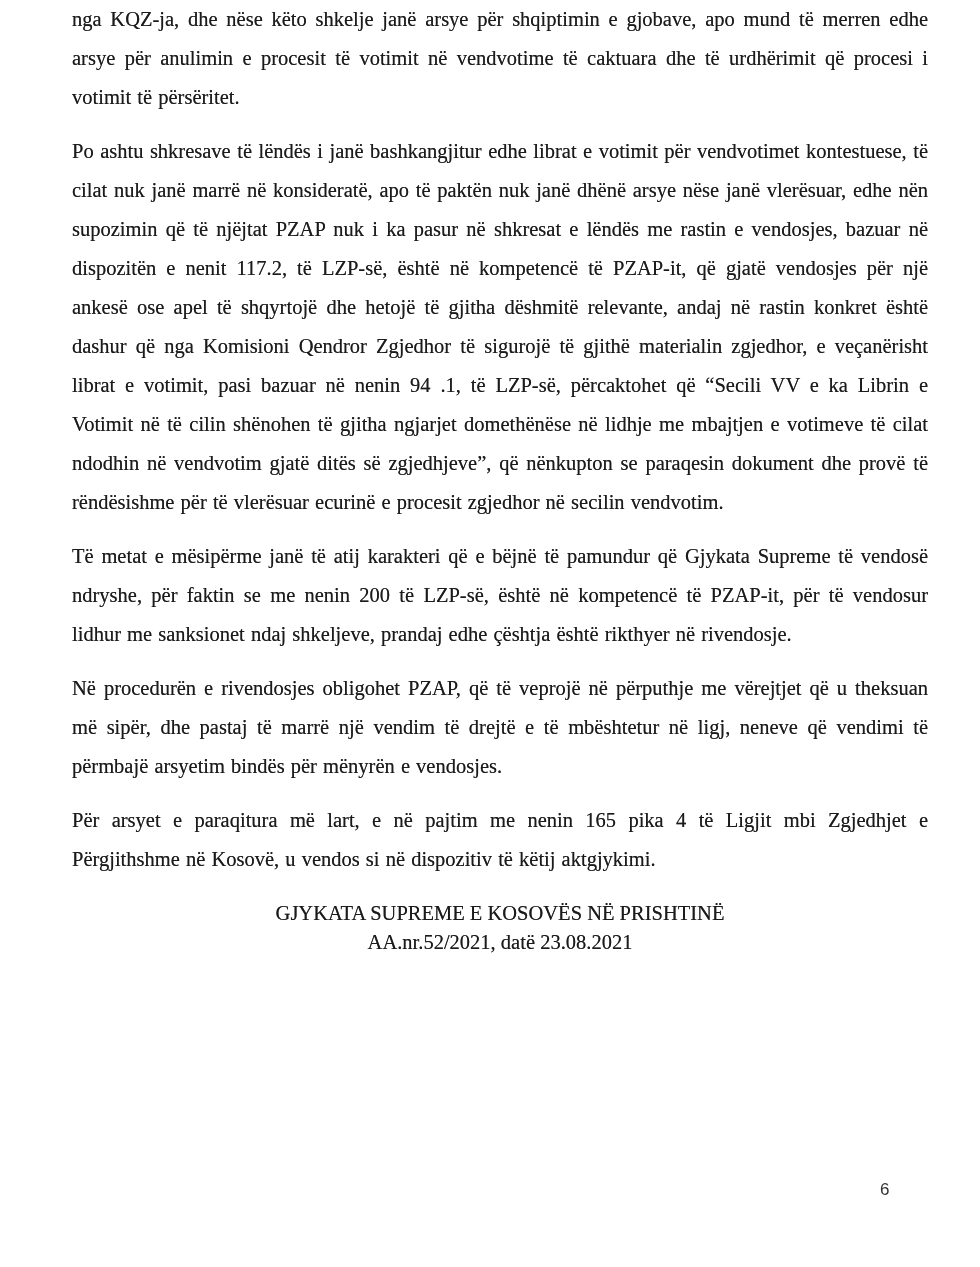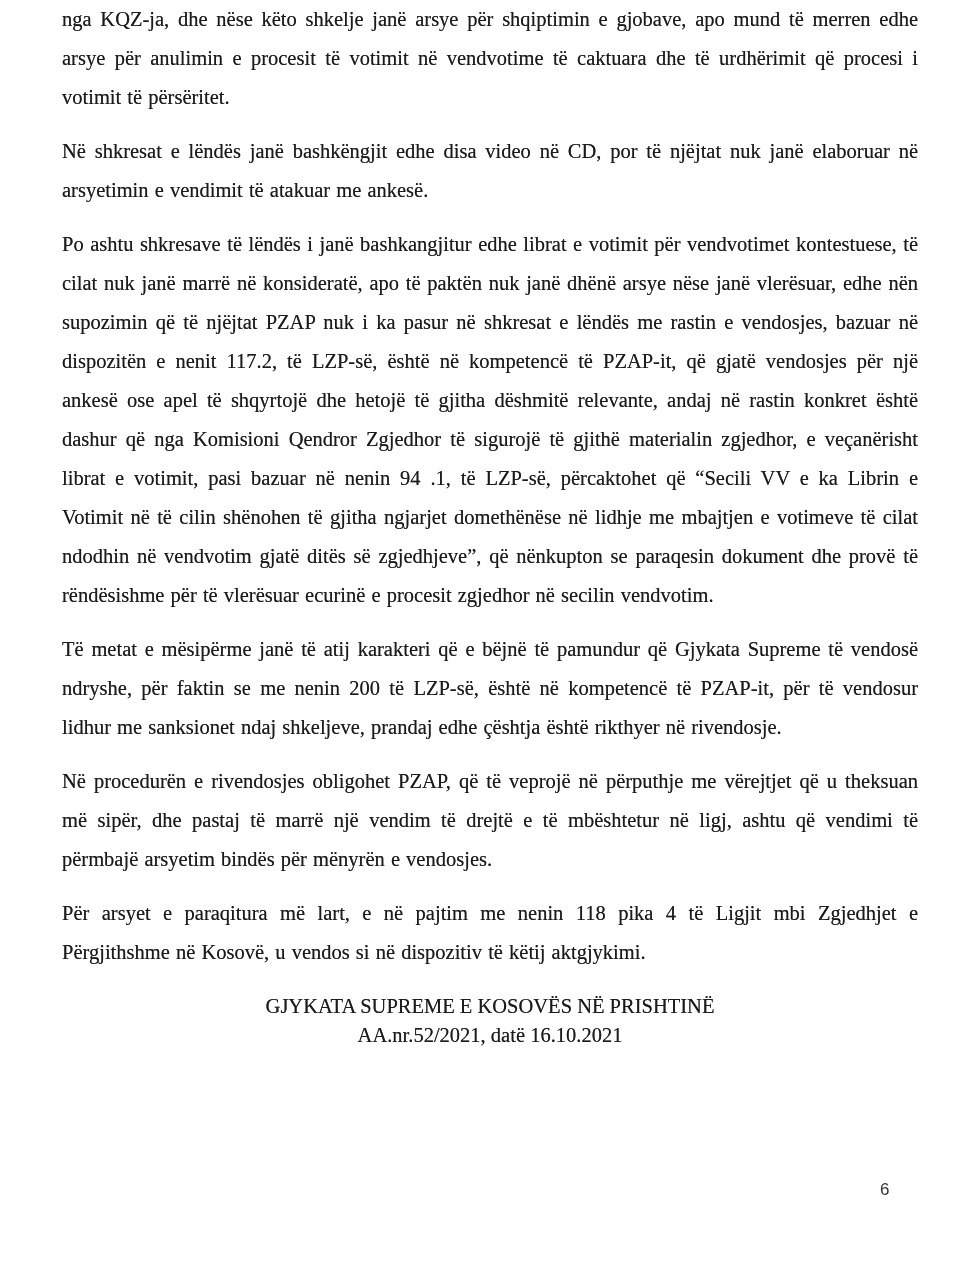--- a/index.html
+++ b/index.html
@@ -11,21 +11,21 @@
     position: relative;
     width: 980px;
     height: 1267px;
     background: #ffffff;
     overflow: hidden;
     font-family: "Liberation Serif", serif;
     color: #1b1b1b;
   }
   .text-column {
     position: absolute;
-    left: 62px;
+    left: 72px;
     top: 0px;
     width: 856px;
   }
   .body-paragraph {
     margin: 0 0 15px 0;
     font-size: 20.5px;
     line-height: 39px;
     text-align: justify;
     text-shadow: 0 0 0.6px rgba(20,20,20,0.65);
     word-spacing: 1px;
@@ -49,26 +49,25 @@
     font-size: 17px;
     color: #333333;
   }
 </style>
 </head>
 <body>
 
 <div class="page">
   <div class="text-column">
     <p class="body-paragraph">nga KQZ-ja, dhe nëse këto shkelje janë arsye për shqiptimin e gjobave, apo mund të merren edhe arsye për anulimin e procesit të votimit në vendvotime të caktuara dhe të urdhërimit që procesi i votimit të përsëritet.</p>
-    <p class="body-paragraph">Në shkresat e lëndës janë bashkëngjit edhe disa video në CD, por të njëjtat nuk janë elaboruar në arsyetimin e vendimit të atakuar me ankesë.</p>
     <p class="body-paragraph">Po ashtu shkresave të lëndës i janë bashkangjitur edhe librat e votimit për vendvotimet kontestuese, të cilat nuk janë marrë në konsideratë, apo të paktën nuk janë dhënë arsye nëse janë vlerësuar, edhe nën supozimin që të njëjtat PZAP nuk i ka pasur në shkresat e lëndës me rastin e vendosjes, bazuar në dispozitën e nenit 117.2, të LZP-së, është në kompetencë të PZAP-it, që gjatë vendosjes për një ankesë ose apel të shqyrtojë dhe hetojë të gjitha dëshmitë relevante, andaj në rastin konkret është dashur që nga Komisioni Qendror Zgjedhor të sigurojë të gjithë materialin zgjedhor, e veçanërisht librat e votimit, pasi bazuar në nenin 94 .1, të LZP-së, përcaktohet që “Secili VV e ka Librin e Votimit në të cilin shënohen të gjitha ngjarjet domethënëse në lidhje me mbajtjen e votimeve të cilat ndodhin në vendvotim gjatë ditës së zgjedhjeve”, që nënkupton se paraqesin dokument dhe provë të rëndësishme për të vlerësuar ecurinë e procesit zgjedhor në secilin vendvotim.</p>
     <p class="body-paragraph">Të metat e mësipërme janë të atij karakteri që e bëjnë të pamundur që Gjykata Supreme të vendosë ndryshe, për faktin se me nenin 200 të LZP-së, është në kompetencë të PZAP-it, për të vendosur lidhur me sanksionet ndaj shkeljeve, prandaj edhe çështja është rikthyer në rivendosje.</p>
-    <p class="body-paragraph">Në procedurën e rivendosjes obligohet PZAP, që të veprojë në përputhje me vërejtjet që u theksuan më sipër, dhe pastaj të marrë një vendim të drejtë e të mbështetur në ligj, ashtu që vendimi të përmbajë arsyetim bindës për mënyrën e vendosjes.</p>
-    <p class="body-paragraph">Për arsyet e paraqitura më lart, e në pajtim me nenin 118 pika 4 të Ligjit mbi Zgjedhjet e Përgjithshme në Kosovë, u vendos si në dispozitiv të këtij aktgjykimi.</p>
+    <p class="body-paragraph">Në procedurën e rivendosjes obligohet PZAP, që të veprojë në përputhje me vërejtjet që u theksuan më sipër, dhe pastaj të marrë një vendim të drejtë e të mbështetur në ligj, neneve që vendimi të përmbajë arsyetim bindës për mënyrën e vendosjes.</p>
+    <p class="body-paragraph">Për arsyet e paraqitura më lart, e në pajtim me nenin 165 pika 4 të Ligjit mbi Zgjedhjet e Përgjithshme në Kosovë, u vendos si në dispozitiv të këtij aktgjykimi.</p>
 
     <div class="closing-block">
       <span class="closing-line">GJYKATA SUPREME E KOSOVËS NË PRISHTINË</span>
-      <span class="closing-line">AA.nr.52/2021, datë 16.10.2021</span>
+      <span class="closing-line">AA.nr.52/2021, datë 23.08.2021</span>
     </div>
   </div>
 
   <div class="page-number">6</div>
 </div>
 
 </body></html>

